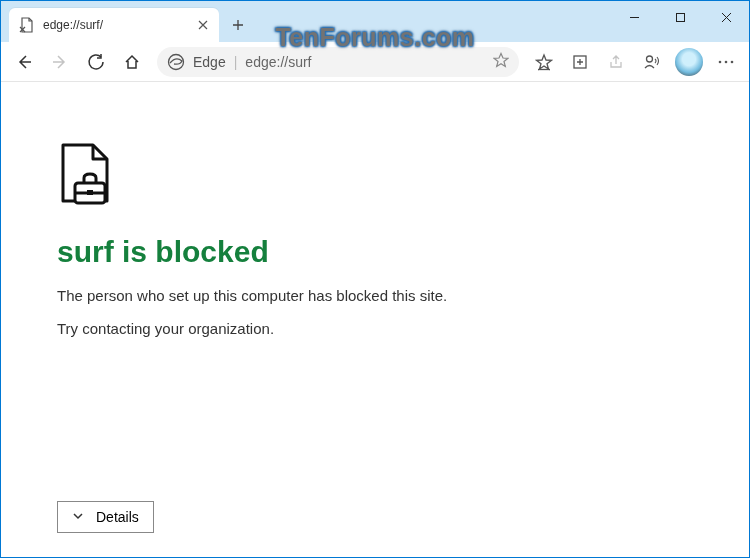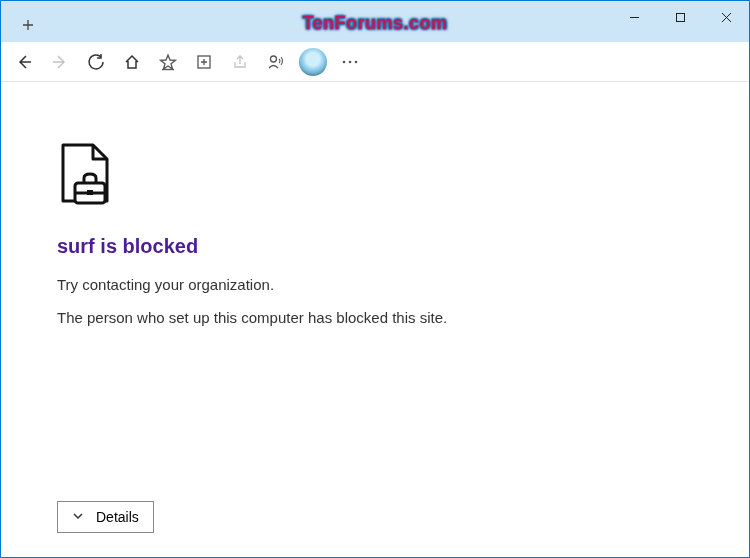--- a/index.html
+++ b/index.html
@@ -33,42 +33,58 @@
   }
   .addr .edge-icon { width: 18px; height: 18px; margin-right: 8px; }
   .addr .divider { color: #bbb; margin: 0 8px; }
   .addr .url { color: #666; }
   .addr .star { margin-left: auto; color: #888; }
   .profile { width: 28px; height: 28px; border-radius: 50%; background: radial-gradient(circle at 50% 40%, #cfeffc 30%, #74bde0 60%, #333 100%); margin: 0 4px; }
 
   
   .content { position: absolute; left: 0; right: 0; top: 82px; bottom: 0; background: #fff; padding: 60px 0 0 56px; }
   .error-icon { width: 56px; height: 64px; margin-bottom: 28px; }
-  h1.heading { font-size: 20px; font-weight: 700; color: #4c1d95; margin-bottom: 18px; }
+  h1.heading { font-size: 30px; font-weight: 700; color: #15803d; margin-bottom: 18px; }
   p.msg { font-size: 15px; color: #333; margin-bottom: 16px; }
   .err-code { font-size: 11px; color: #777; margin-top: 10px; letter-spacing: 0.2px; }
 
   .details-btn {
     position: absolute; left: 56px; bottom: 24px; border: 1px solid #888; background: #fff;
     height: 32px; padding: 0 14px; display: flex; align-items: center; gap: 12px; font-size: 14px;
   }
 
   
   .watermark {
-    position: absolute; top: 12px; left: 0; right: 0; text-align: center; pointer-events: none;
-    font-size: 18px; font-weight: 700; color: #be185d;
+    position: absolute; top: 22px; left: 0; right: 0; text-align: center; pointer-events: none;
+    font-size: 25px; font-weight: 700; color: #737373;
     text-shadow: -1px -1px 2px #2a6fb0, 1px -1px 2px #2a6fb0, -1px 1px 2px #2a6fb0, 1px 1px 2px #2a6fb0, 0 0 5px rgba(0,0,0,0.3);
     letter-spacing: 0.5px; z-index: 50;
   }
 </style>
 </head>
 <body>
 
 <div class="titlebar">
   <div class="tab-strip">
+    <div class="tab">
+      <span class="tab-favicon">
+        <svg viewBox="0 0 16 16" width="16" height="16">
+          <path d="M3 1 h7 l3 3 v11 h-10 z" fill="none" stroke="#555" stroke-width="1.2"></path>
+          <path d="M10 1 v3 h3" fill="none" stroke="#555" stroke-width="1.2"></path>
+          <line x1="1" y1="15" x2="6" y2="10" stroke="#555" stroke-width="1.2"></line>
+          <line x1="1" y1="10" x2="6" y2="15" stroke="#555" stroke-width="1.2"></line>
+        </svg>
+      </span>
+      <span class="tab-title">edge://surf/</span>
+      <span class="tab-close">
+        <svg viewBox="0 0 10 10" width="10" height="10">
+            <path d="M1 1 L9 9 M9 1 L1 9" stroke="#555" stroke-width="1.2"></path>
+          </svg>
+      </span>
+    </div>
     <div class="newtab">
       <svg viewBox="0 0 12 12" width="12" height="12">
           <path d="M6 1 V11 M1 6 H11" stroke="#444" stroke-width="1.3"></path>
         </svg>
     </div>
   </div>
   <div class="win-controls">
     <div class="win-btn">
       <svg width="11" height="11" viewBox="0 0 11 11">
           <path d="M1 5.5 H10" stroke="#222" stroke-width="1"></path>
@@ -103,20 +119,36 @@
         <path d="M14 4 A7 7 0 1 0 16 9" fill="none" stroke="#333" stroke-width="1.5"></path>
         <path d="M14 1 L14 5 L10 5" fill="none" stroke="#333" stroke-width="1.5"></path>
       </svg>
   </div>
   <div class="nav-btn">
     <svg width="18" height="18" viewBox="0 0 18 18">
         <path d="M3 9 L9 3 L15 9 M5 8 V15 H13 V8" fill="none" stroke="#333" stroke-width="1.5"></path>
       </svg>
   </div>
 
+  <div class="addr">
+    <span class="edge-icon">
+      <svg viewBox="0 0 18 18" width="18" height="18">
+          <circle cx="9" cy="9" r="7.5" fill="none" stroke="#555" stroke-width="1.3"></circle>
+          <path d="M3 10 Q9 3 15 8 Q13 12 7 11" fill="none" stroke="#555" stroke-width="1.3"></path>
+        </svg>
+    </span>
+    <span>Edge</span>
+    <span class="divider">|</span>
+    <span class="url">edge://surf</span>
+    <span class="star">
+      <svg width="16" height="16" viewBox="0 0 16 16">
+          <path d="M8 1.5 L10 6 L15 6.3 L11 9.5 L12.3 14.5 L8 11.8 L3.7 14.5 L5 9.5 L1 6.3 L6 6 Z" fill="none" stroke="#888" stroke-width="1.2"></path>
+        </svg>
+    </span>
+  </div>
 
   <div class="nav-btn">
     <svg width="18" height="18" viewBox="0 0 18 18">
         <path d="M9 2 L11 7 L16.5 7.3 L12 10.8 L13.5 16 L9 13 L4.5 16 L6 10.8 L1.5 7.3 L7 7 Z" fill="none" stroke="#555" stroke-width="1.3"></path>
         <line x1="3" y1="16.5" x2="15" y2="16.5" stroke="#555" stroke-width="1.3"></line>
       </svg>
   </div>
   <div class="nav-btn">
     <svg width="18" height="18" viewBox="0 0 18 18">
         <rect x="3" y="3" width="12" height="12" fill="none" stroke="#555" stroke-width="1.3"></rect>
@@ -150,22 +182,22 @@
     <svg viewBox="0 0 56 64" width="56" height="64">
       <path d="M6 2 H36 L50 16 V58 H6 Z" fill="none" stroke="#111" stroke-width="3" stroke-linejoin="round"></path>
       <path d="M36 2 V16 H50" fill="none" stroke="#111" stroke-width="3" stroke-linejoin="round"></path>
       <rect x="18" y="40" width="30" height="20" rx="3" fill="#fff" stroke="#111" stroke-width="3"></rect>
       <path d="M27 40 V35 Q27 31 33 31 Q39 31 39 35 V40" fill="none" stroke="#111" stroke-width="3"></path>
       <rect x="30" y="47" width="6" height="5" fill="#111"></rect>
       <line x1="18" y1="50" x2="48" y2="50" stroke="#111" stroke-width="3"></line>
     </svg>
   </div>
   <h1 class="heading">surf is blocked</h1>
+  <p class="msg">The person who set up this computer has blocked this site.</p>
   <p class="msg">Try contacting your organization.</p>
-  <p class="msg">The person who set up this computer has blocked this site.</p>
 
   <button class="details-btn">
     <span>
       <svg width="12" height="12" viewBox="0 0 12 12">
           <path d="M2 4 L6 8 L10 4" fill="none" stroke="#333" stroke-width="1.5"></path>
         </svg>
     </span>
     <span>Details</span>
   </button>
 </div>

